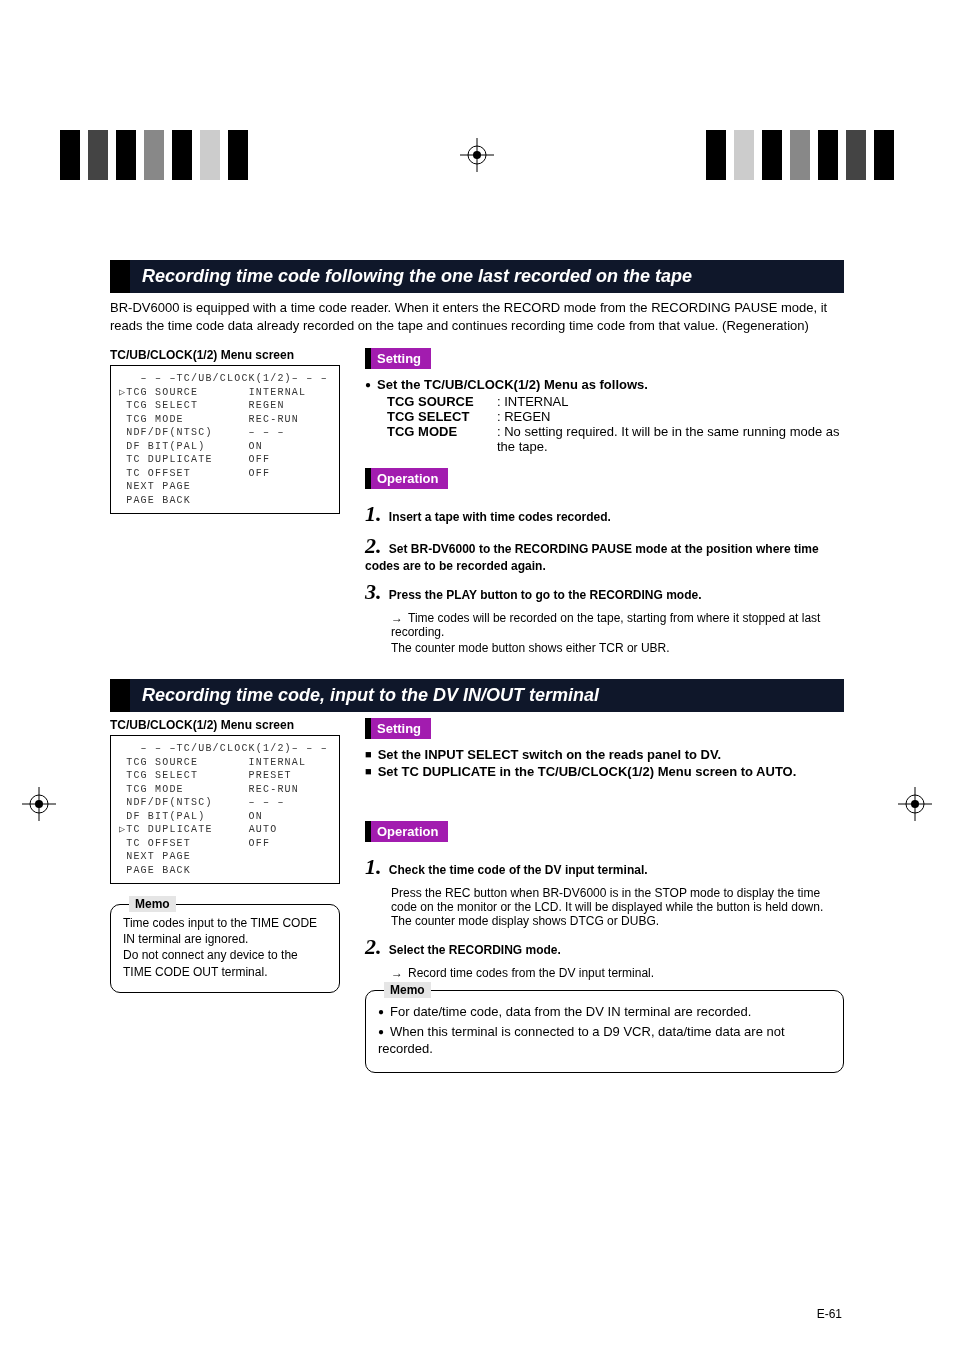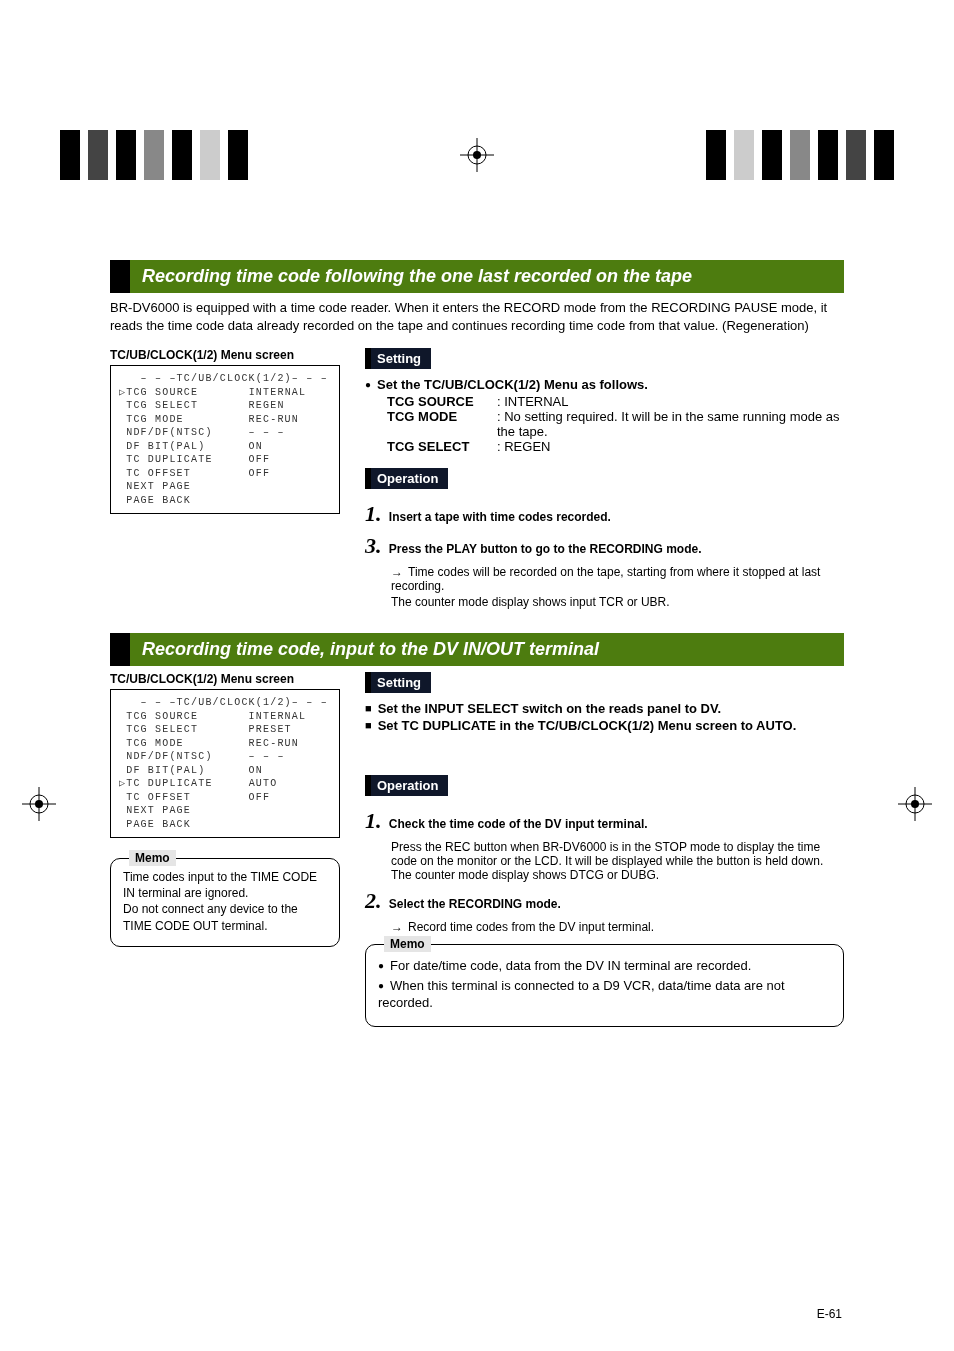--- a/index.html
+++ b/index.html
@@ -7,35 +7,35 @@
 
   
   .regstrip{display:flex;align-items:center;height:50px;padding:0 60px;gap:8px;margin-top:130px}
   .regstrip .spacer{flex:1}
   .rbox{width:20px;height:50px}
   .black{background:#000}.dgray{background:#444}.mgray{background:#888}.lgray{background:#ccc}
   .regmark svg{display:block}
 
   .body{padding:60px 110px 0 110px}
 
-  .bar{background:#4d7c0f;color:#fff;font-weight:bold;font-style:italic;
+  .bar{background:#0f172a;color:#fff;font-weight:bold;font-style:italic;
        font-size:18px;padding:6px 12px;border-left:20px solid #000;margin:20px 0 6px 0}
 
   p.lead{font-size:13px;margin:6px 0 14px 0;line-height:1.35}
 
   .cols{display:flex;gap:25px}
   .left{width:230px;flex:0 0 230px}
   .right{flex:1}
 
   .caption{font-weight:bold;font-size:12px;margin-bottom:3px}
 
   .screen{border:1px solid #000;padding:6px 8px;font-family:"Courier New",monospace;
           font-size:10px;letter-spacing:.12em;color:#333;line-height:1.35;white-space:pre;margin-bottom:20px}
 
-  .pill{display:inline-block;background:#0f172a;color:#fff;font-weight:bold;font-size:13px;
+  .pill{display:inline-block;background:#a21caf;color:#fff;font-weight:bold;font-size:13px;
         padding:3px 10px 3px 6px;border-left:6px solid #000;margin-bottom:6px}
 
   .bul{padding-left:0;margin:1px 0}
   .bul li{list-style:none;font-size:13px;margin:2px 0}
   .dot::before{content:"\25CF";font-size:10px;margin-right:6px;vertical-align:1px}
   .sq::before{content:"\25A0";font-size:11px;margin-right:6px;vertical-align:1px}
 
   .kv{display:flex;font-size:13px}
   .kv .k{width:110px;font-weight:bold}
   .kv .v{flex:1}
@@ -128,36 +128,37 @@
         <div class="pill">Setting</div>
         <ul class="bul">
           <li class="dot"><b>Set the TC/UB/CLOCK(1/2) Menu as follows.</b></li>
         </ul>
         <div id="kv1" style="padding-left:22px">
             <div class="kv">
               <div class="k">TCG SOURCE</div>
               <div class="v">: INTERNAL</div>
             </div>
             <div class="kv">
+              <div class="k">TCG SELECT</div>
+              <div class="v">: REGEN</div>
+            </div>
+            <div class="kv">
               <div class="k">TCG MODE</div>
               <div class="v">: No setting required. It will be in the same running mode as the tape.</div>
-            </div>
-            <div class="kv">
-              <div class="k">TCG SELECT</div>
-              <div class="v">: REGEN</div>
             </div>
           </div>
 
         <div style="height:14px"></div>
         <div class="pill">Operation</div>
         <ol class="big" id="steps1">
             <li><span class="num">1.</span> <span class="head">Insert a tape with time codes recorded.</span></li>
+            <li><span class="num">2.</span> <span class="head">Set BR-DV6000 to the RECORDING PAUSE mode at the position where time codes are to be recorded again.</span></li>
             <li><span class="num">3.</span> <span class="head">Press the PLAY button to go to the RECORDING mode.</span></li>
             <div class="sub arrow">Time codes will be recorded on the tape, starting from where it stopped at last recording.</div>
-            <div class="sub">The counter mode display shows input TCR or UBR.</div>
+            <div class="sub">The counter mode button shows either TCR or UBR.</div>
           </ol>
       </div>
     </div>
 
     <div class="bar">Recording time code, input to the DV IN/OUT terminal</div>
 
     <div class="cols">
       <div class="left">
         <div class="caption">TC/UB/CLOCK(1/2) Menu screen</div>
         <div class="screen" id="screen2">   – – –TC/UB/CLOCK(1/2)– – –

